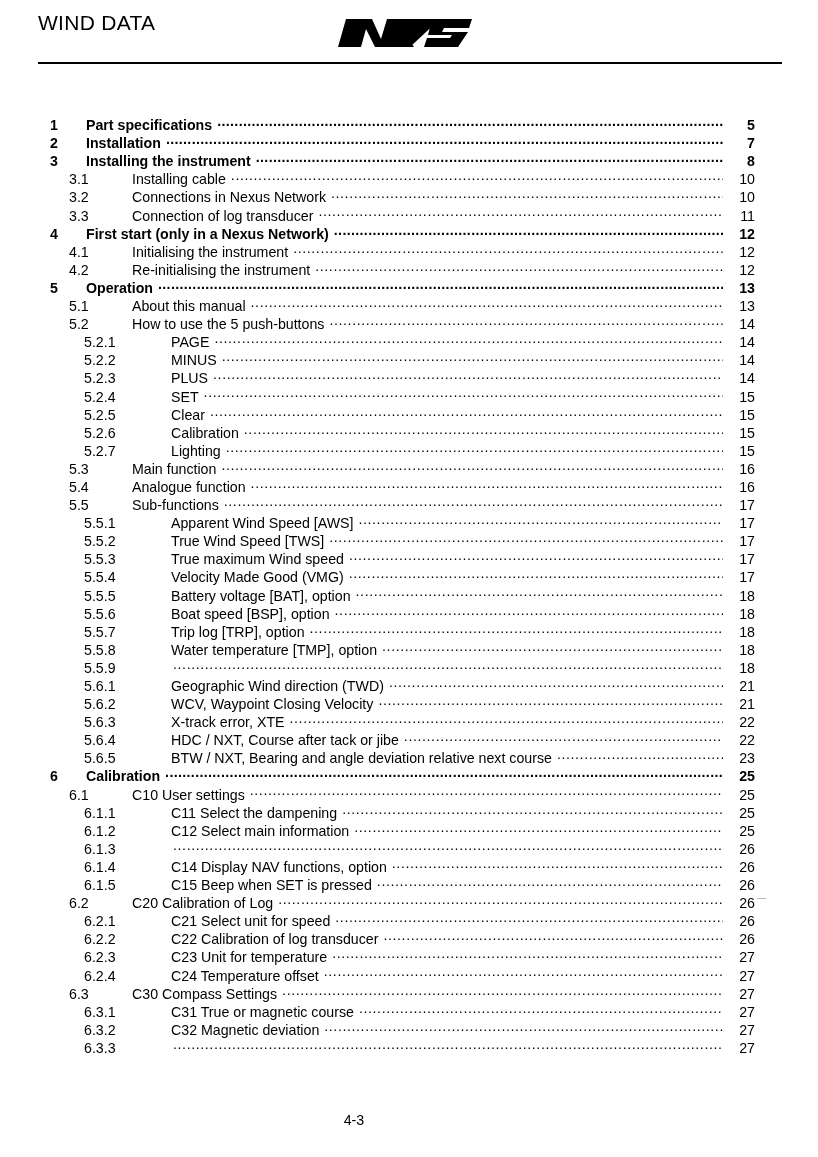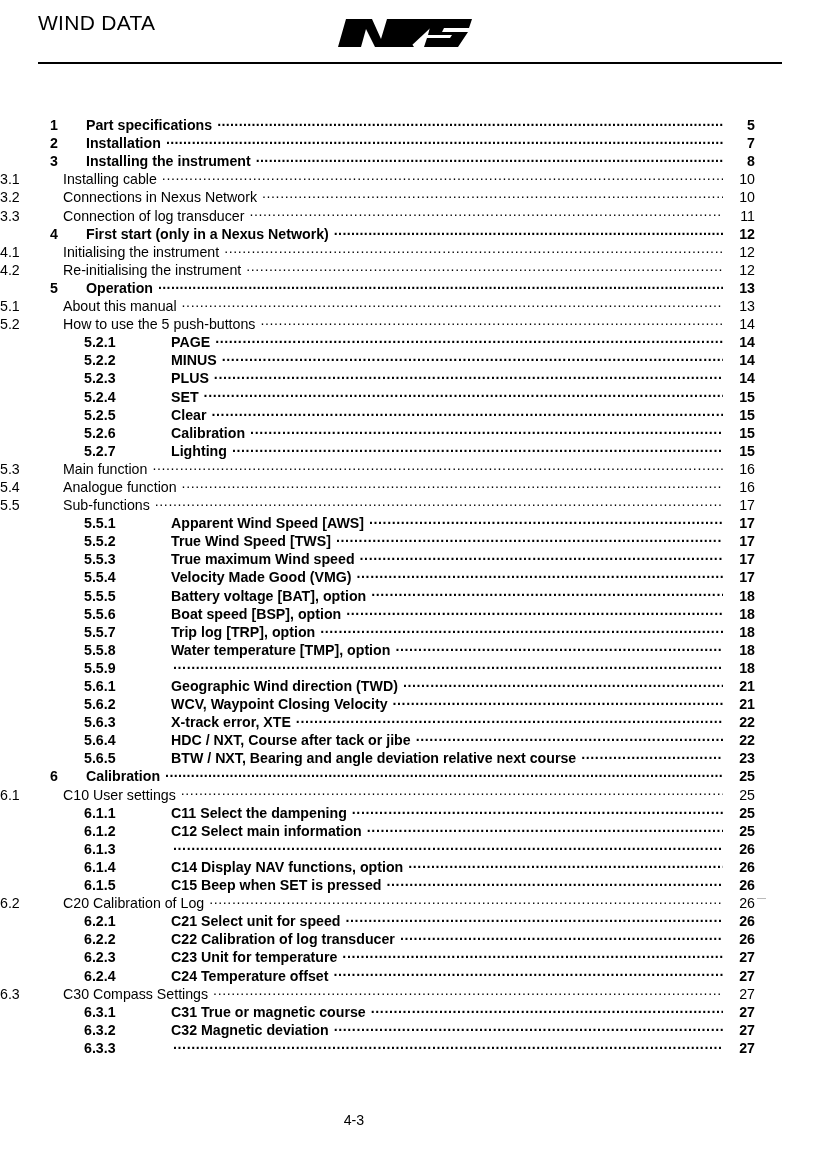--- a/index.html
+++ b/index.html
@@ -98,25 +98,25 @@
   }
 
   
   .lvl1 { font-weight: bold; }
   .lvl1 .toc-num { width: 36px; margin-left: 50px; }
   .lvl1 .toc-dots::after { letter-spacing: 0.35px; }
   .lvl1 .toc-page { margin-right: 63px; }
 
   
   .lvl2 { font-weight: normal; }
-  .lvl2 .toc-num { width: 63px; }
+  .lvl2 .toc-num { width: 63px; margin-left: 69px; }
   .lvl2 .toc-page { margin-right: 63px; }
 
   
-  .lvl3 { font-weight: bold; }
+  .lvl3 { font-weight: normal; }
   .lvl3 .toc-num { width: 87px; margin-left: 84px; }
   .lvl3 .toc-page { margin-right: 63px; }
 
   
   .page-footer {
     position: absolute;
     left: 0;
     top: 1112px;
     width: 708px;
     text-align: center;

